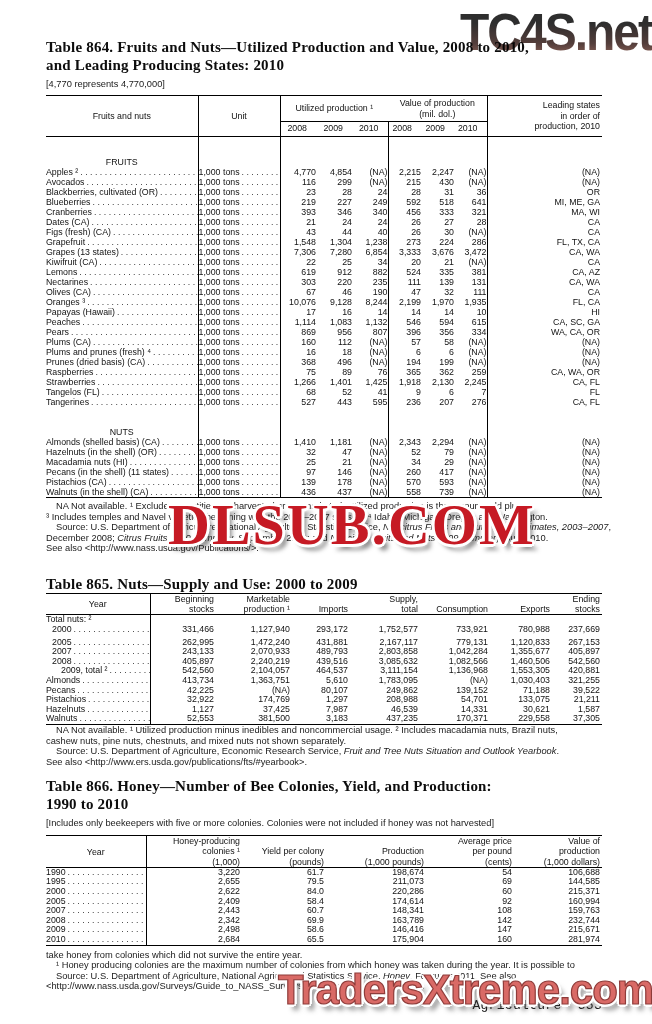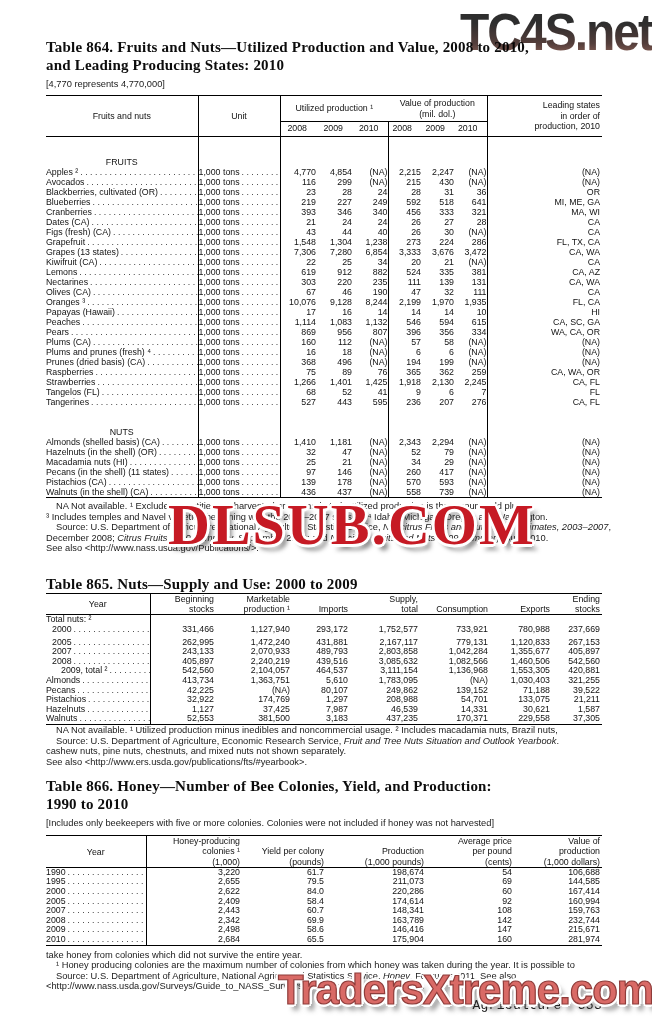--- a/index.html
+++ b/index.html
@@ -984,22 +984,22 @@
             <td class="num">437,235</td>
             <td class="num">170,371</td>
             <td class="num">229,558</td>
             <td class="num last">37,305</td>
           </tr>
         </tbody>
     </table>
 
     <div class="fns" style="">
         <div class="fn-line fn-ind">NA Not available. ¹ Utilized production minus inedibles and noncommercial usage. ² Includes macadamia nuts, Brazil nuts,</div>
+        <div class="fn-line">cashew nuts, pine nuts, chestnuts, and mixed nuts not shown separately.</div>
         <div class="fn-line fn-ind">Source: U.S. Department of Agriculture, Economic Research Service, <i>Fruit and Tree Nuts Situation and Outlook Yearbook</i>.</div>
-        <div class="fn-line">cashew nuts, pine nuts, chestnuts, and mixed nuts not shown separately.</div>
         <div class="fn-line">See also &lt;http://www.ers.usda.gov/publications/fts/#yearbook&gt;.</div>
       </div>
 
     <div class="tbl-title" style="margin-top:10px;">
       <div>Table 866. Honey—Number of Bee Colonies, Yield, and Production:</div>
       <div>1990 to 2010</div>
     </div>
     <div class="bracket-note" style="margin-top:5px;margin-bottom:6px;">
       <div class="note-line">[Includes only beekeepers with five or more colonies. Colonies were not included if honey was not harvested]</div>
     </div>
@@ -1062,21 +1062,21 @@
             <td class="stub vr">
               <div class="flexwrap">
                 <span class="lbl">2000</span>
                 <span class="dots"></span>
               </div>
             </td>
             <td class="num">2,622</td>
             <td class="num">84.0</td>
             <td class="num">220,286</td>
             <td class="num">60</td>
-            <td class="num last">167,414</td>
+            <td class="num last">215,371</td>
           </tr>
           <tr>
             <td class="stub vr">
               <div class="flexwrap">
                 <span class="lbl">2005</span>
                 <span class="dots"></span>
               </div>
             </td>
             <td class="num">2,409</td>
             <td class="num">58.4</td>

